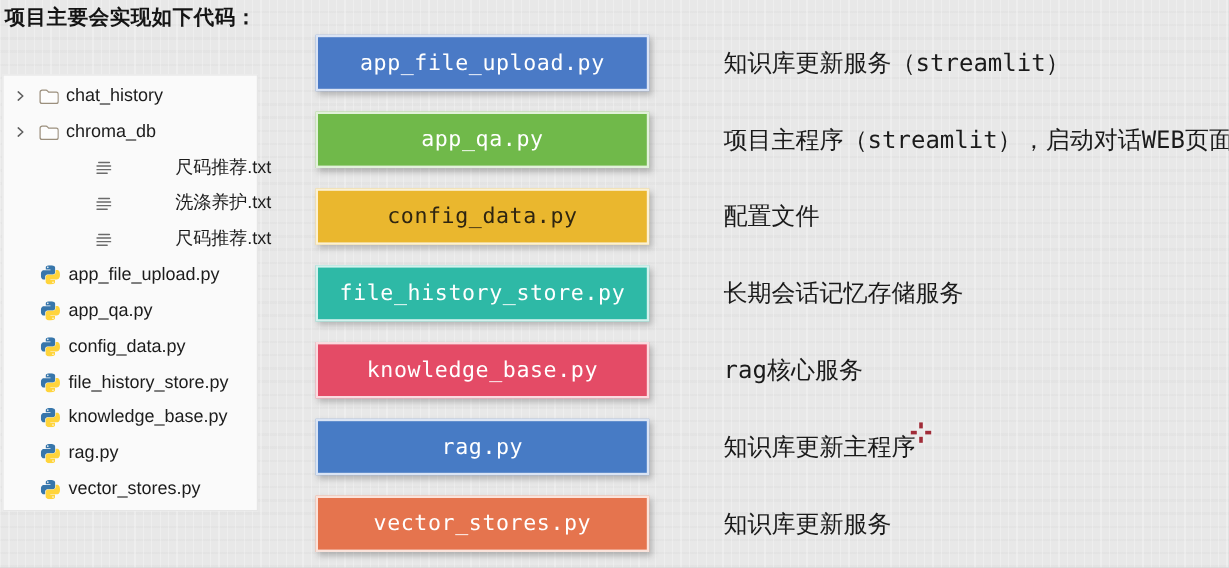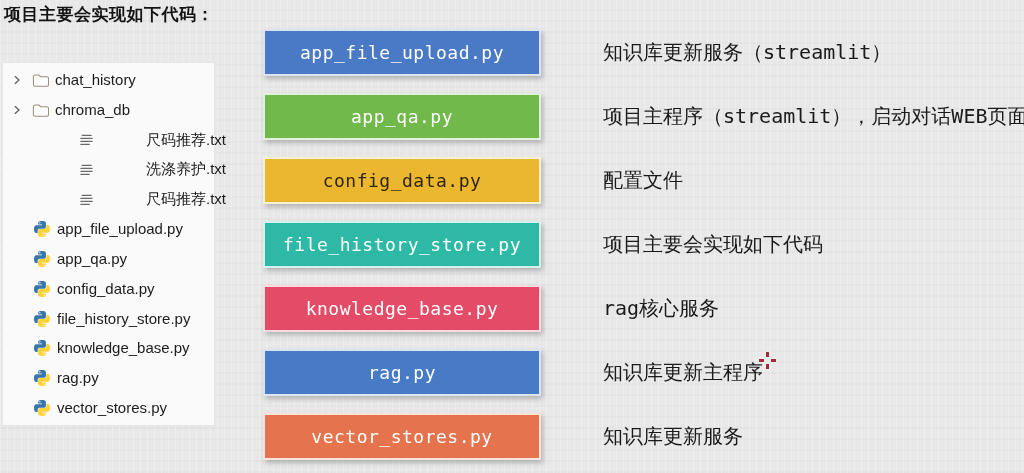--- a/index.html
+++ b/index.html
@@ -219,21 +219,21 @@
       <div class="desc">
         <span>知识库更新服务（streamlit）</span>
       </div>
       <div class="desc">
         <span>项目主程序（streamlit），启动对话WEB页面</span>
       </div>
       <div class="desc">
         <span>配置文件</span>
       </div>
       <div class="desc">
-        <span>项目主要会实现如下代码</span>
+        <span>长期会话记忆存储服务</span>
       </div>
       <div class="desc">
         <span>rag核心服务</span>
       </div>
       <div class="desc">
         <span>知识库更新主程序</span>
       </div>
       <div class="desc">
         <span>知识库更新服务</span>
       </div>

